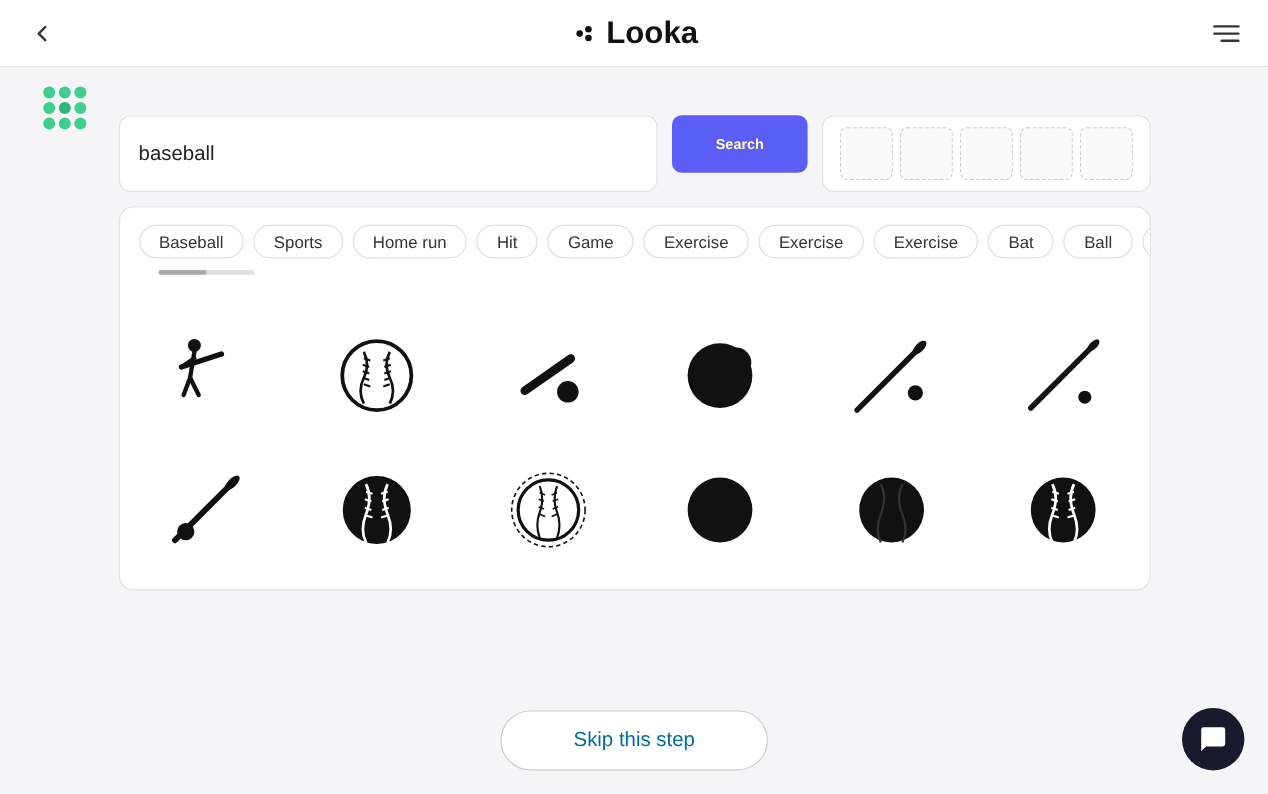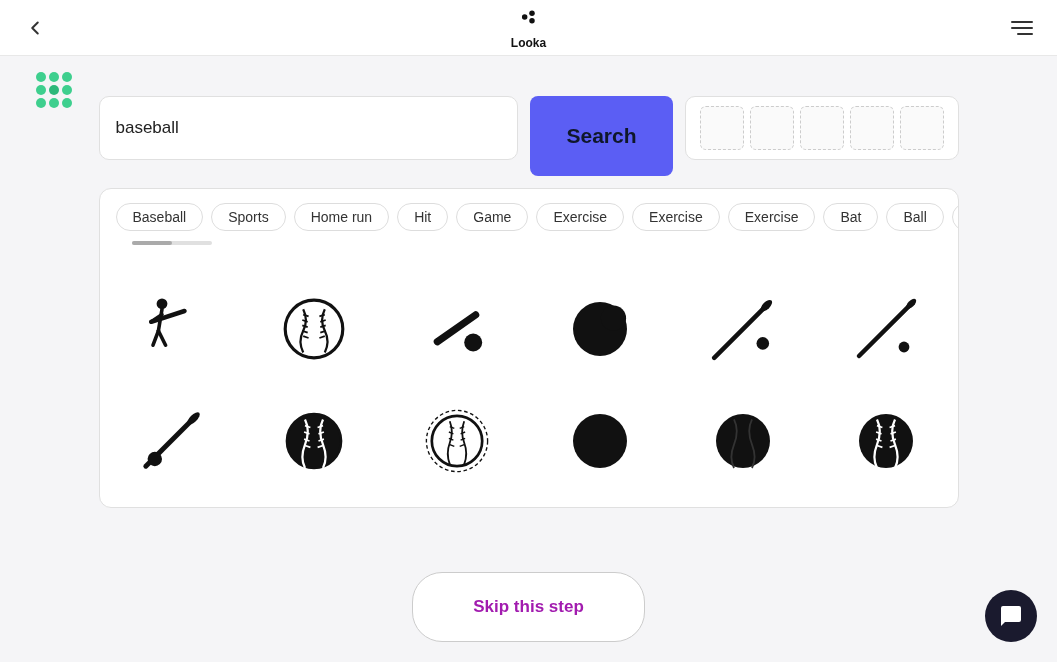--- a/index.html
+++ b/index.html
@@ -32,24 +32,23 @@
       display: flex;
       align-items: center;
     }
     .header-logo {
       position: absolute;
       left: 50%;
       transform: translateX(-50%);
       display: flex;
       align-items: center;
       gap: 8px;
-      font-size: 12px;
+      font-size: 26px;
       font-weight: 700;
       color: #111;
-      flex-direction: column;
     }
     .header-logo-icon {
       width: 22px;
       height: 22px;
     }
     .header-menu {
       cursor: pointer;
       background: none;
       border: none;
       font-size: 20px;
@@ -109,28 +108,28 @@
     .search-input {
       border: none;
       outline: none;
       font-size: 17px;
       color: #222;
       flex: 1;
       background: transparent;
     }
     .search-button {
       background: #5b5ef4;
-      color: #0f172a;
+      color: #fef9c3;
       border: none;
       border-radius: 8px;
-      font-size: 21px;
+      font-size: 12px;
       font-weight: 600;
       padding: 0 36px;
       cursor: pointer;
-      height: 80px;
+      height: 48px;
     }
 
     
     .slots-box {
       background: #fff;
       border: 1.5px solid #e0e0e0;
       border-radius: 10px;
       display: flex;
       align-items: center;
       gap: 6px;
@@ -226,25 +225,25 @@
       left: 0;
       width: 1057px;
       background: #f5f5f7;
       display: flex;
       justify-content: center;
       padding: 16px 0 20px;
     }
     .skip-button {
       border: 1.5px solid #ccc;
       background: #fff;
-      color: #a21caf;
+      color: #0369a1;
       font-size: 17px;
-      font-weight: 700;
+      font-weight: 400;
       border-radius: 30px;
-      padding: 24px 60px;
+      padding: 14px 60px;
       cursor: pointer;
     }
 
     
     .chat-bubble {
       position: fixed;
       bottom: 20px;
       right: 20px;
       width: 52px;
       height: 52px;

